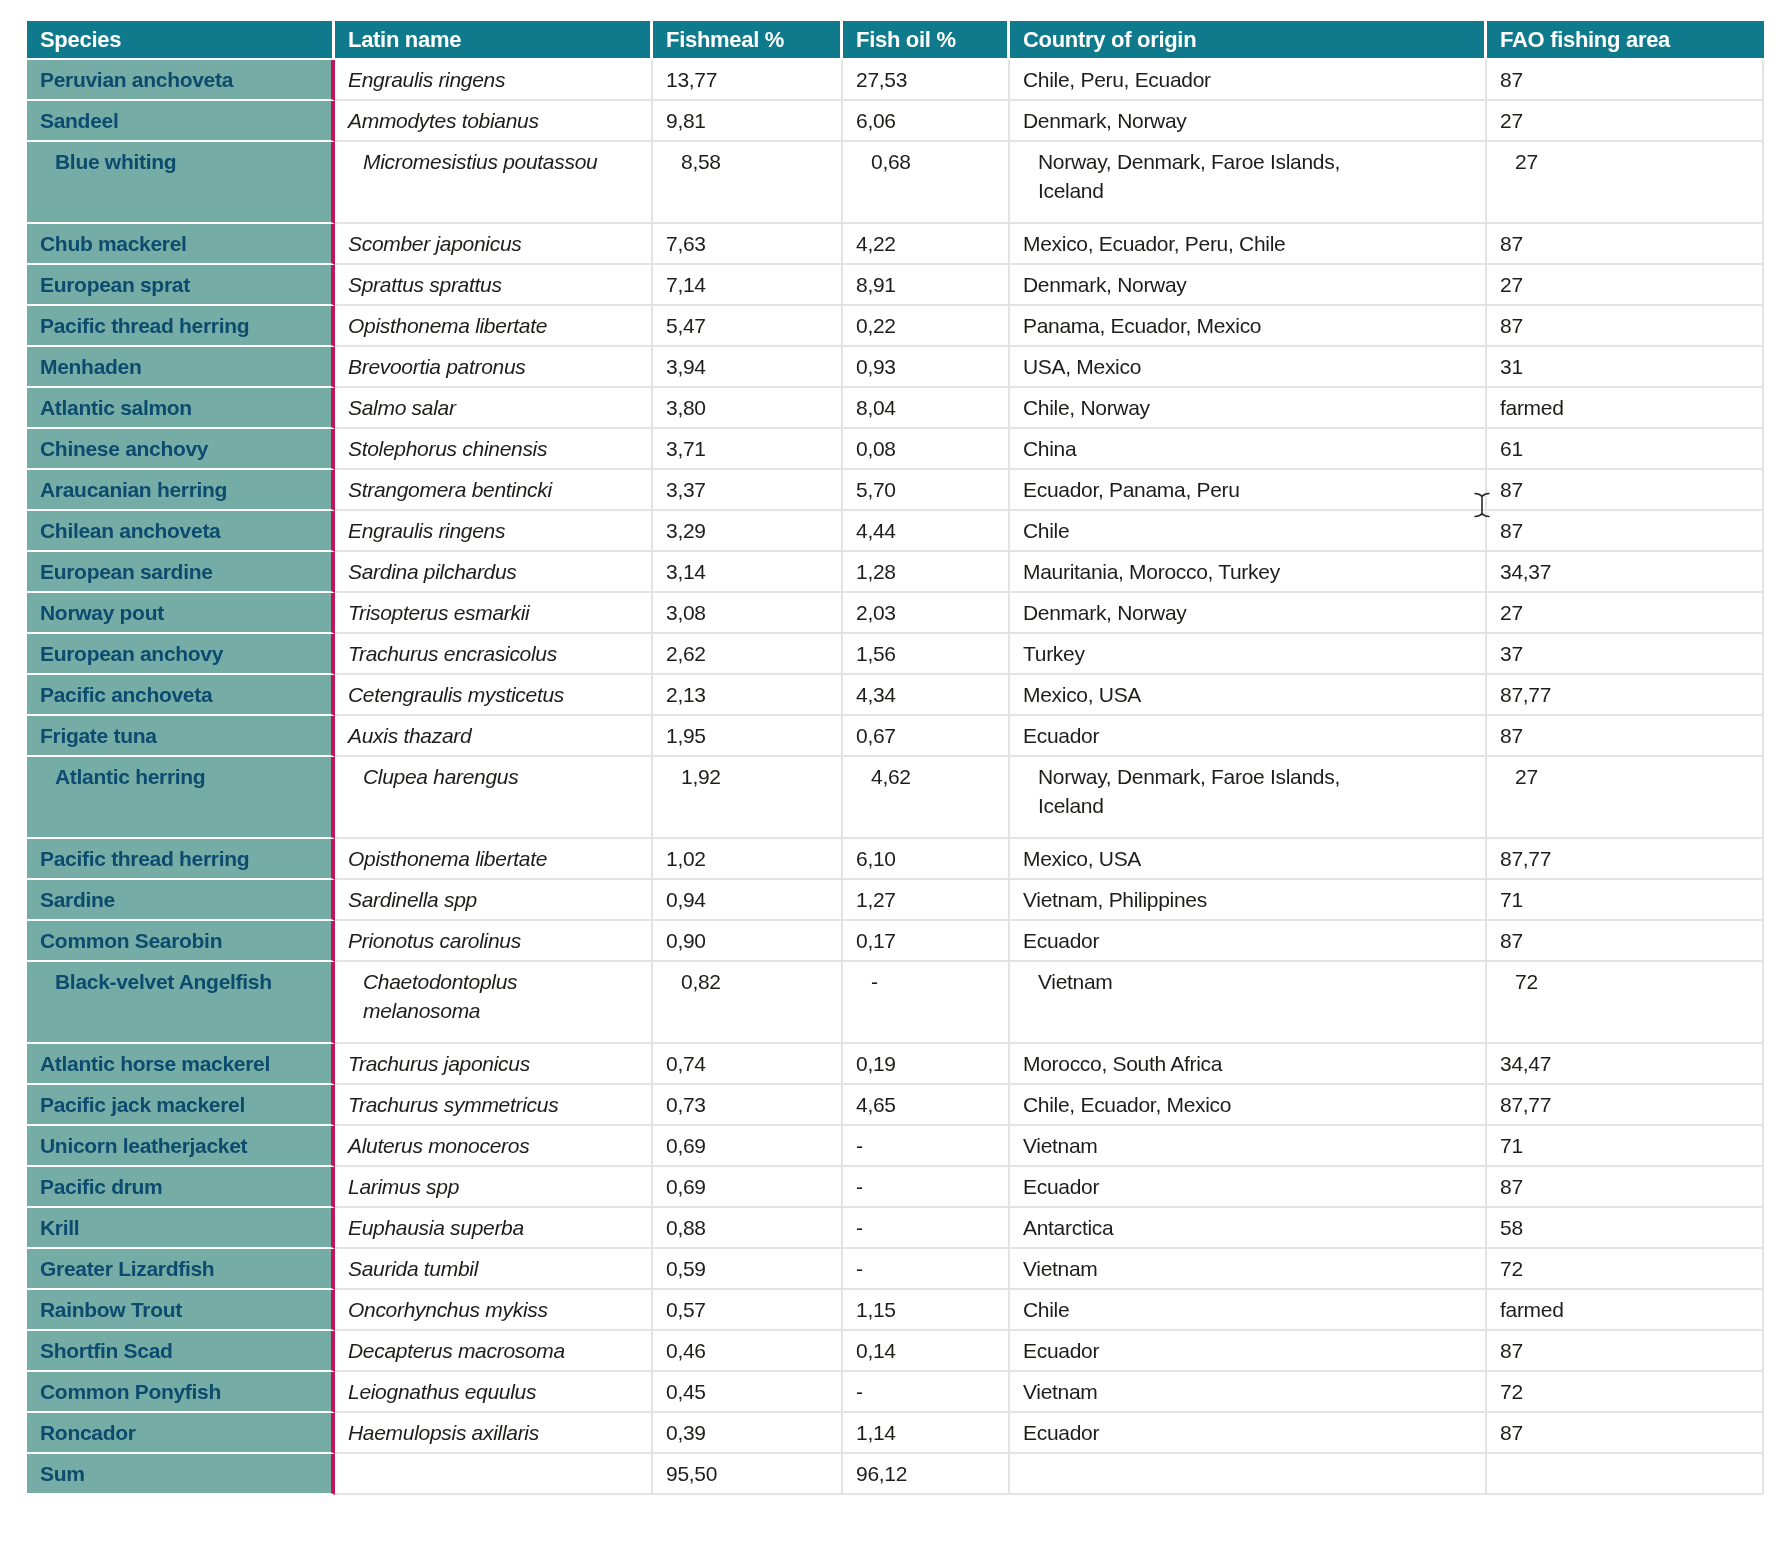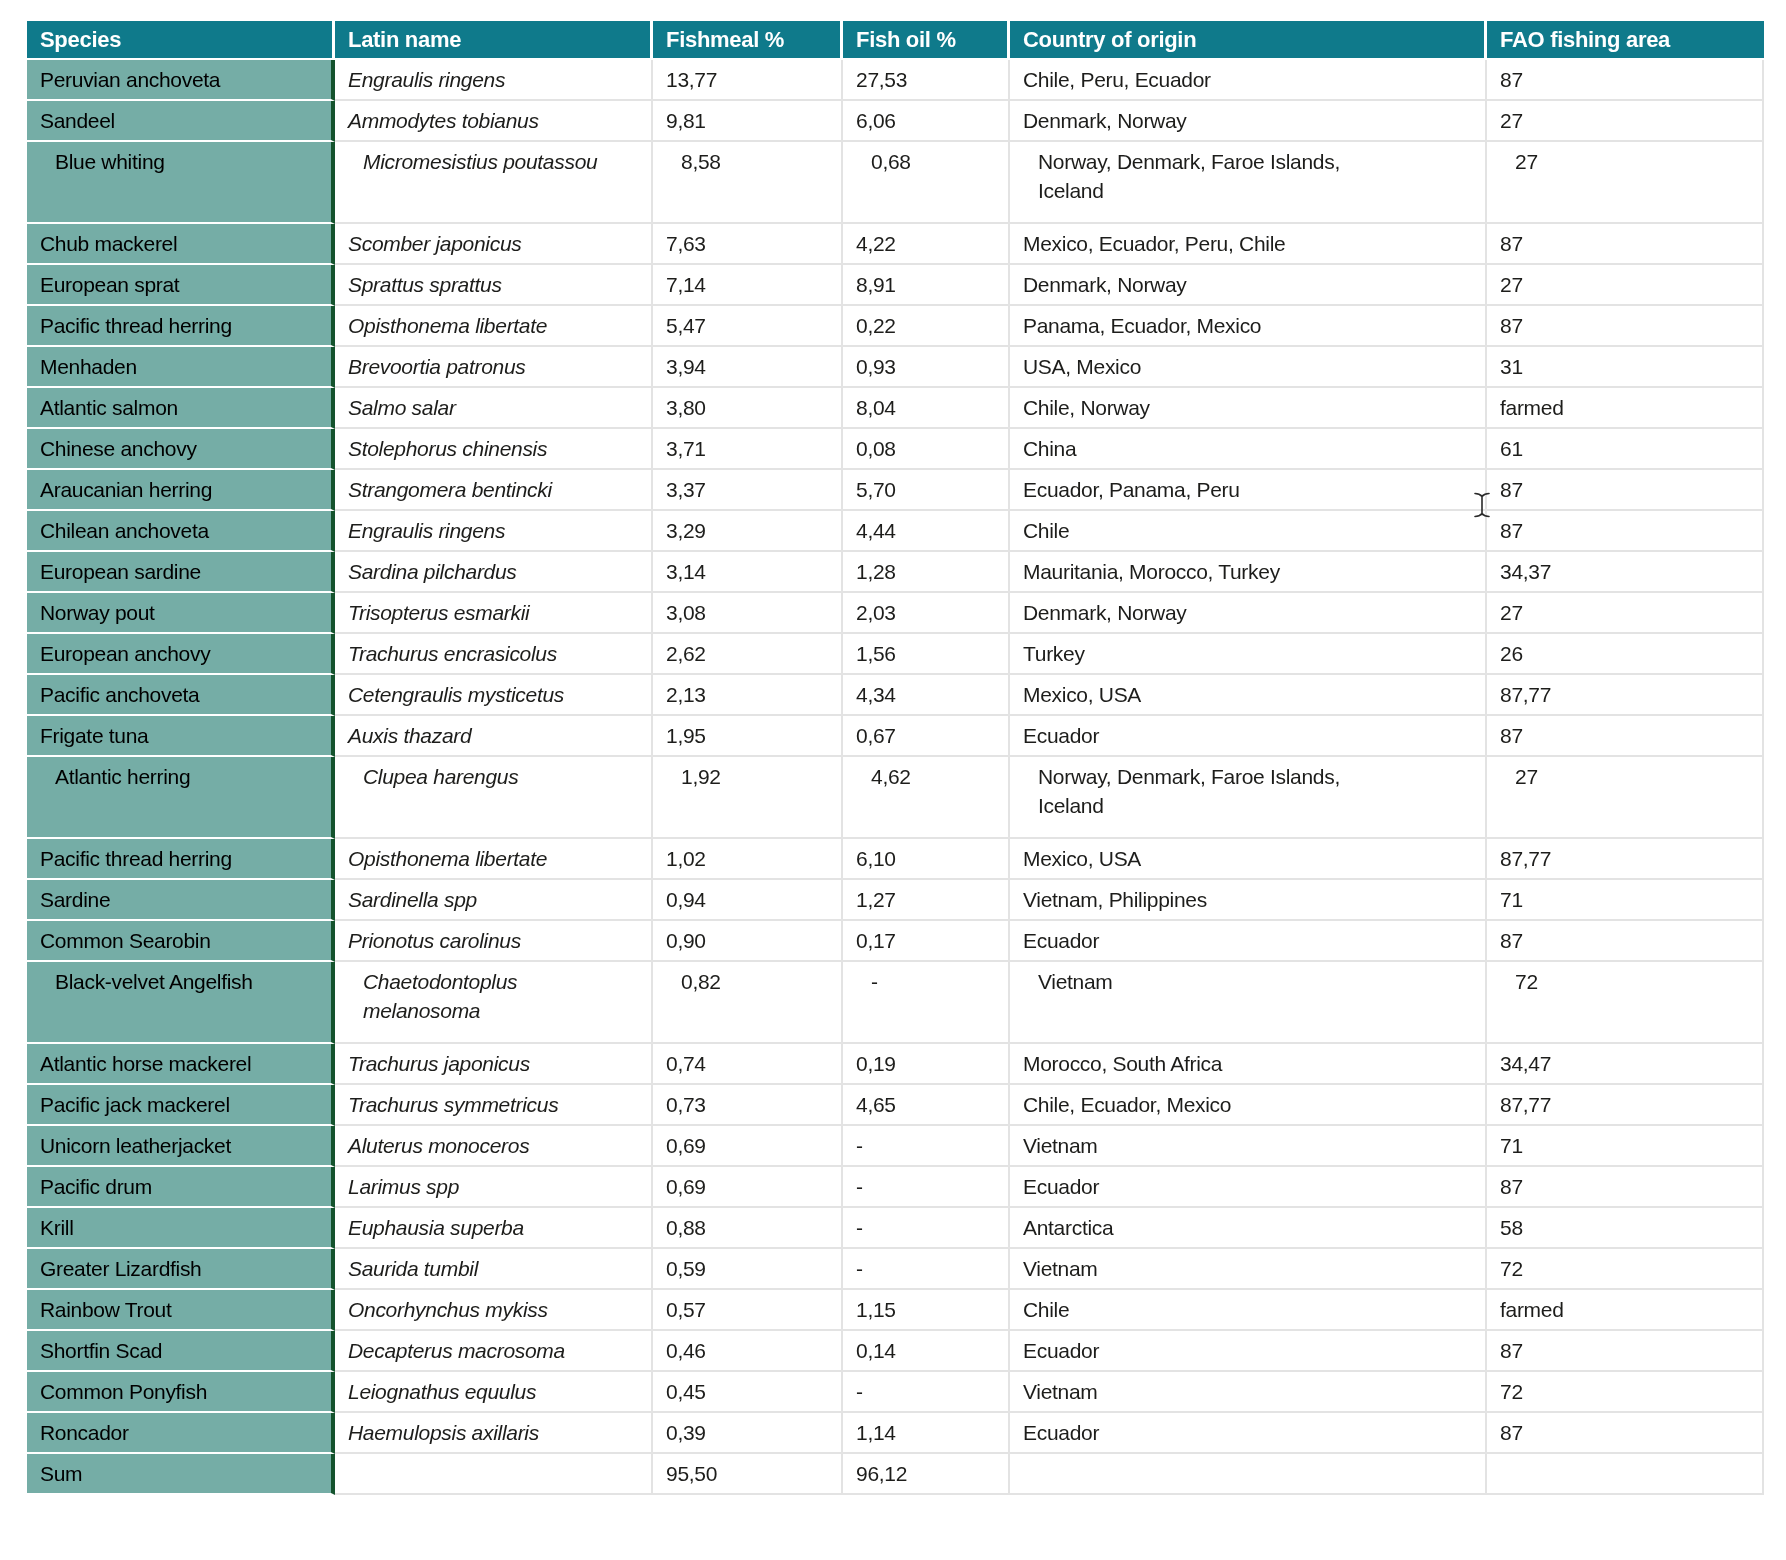--- a/index.html
+++ b/index.html
@@ -50,23 +50,24 @@
   table.fish-table td {
     height: 41px;
     background: #ffffff;
     color: #1d1d1b;
     border-right: 2px solid #e3e3e3;
     border-bottom: 2px solid #e3e3e3;
   }
   table.fish-table tr.tall td { height: 82px; padding-left: 28px; }
   table.fish-table td.species-cell {
     background: #75ada6;
-    color: #000000;
-    border-right: 4px solid #14532d;
+    color: #0c4a6e;
+    border-right: 4px solid #be185d;
     border-bottom: 2px solid #ffffff;
+    font-weight: bold;
   }
   table.fish-table td.latin-cell { font-style: italic; }
   .cursor-ibeam {
     position: absolute;
     left: 1472px;
     top: 491px;
     width: 20px;
     height: 28px;
     pointer-events: none;
   }
@@ -200,21 +201,21 @@
           <td>2,03</td>
           <td>Denmark, Norway</td>
           <td>27</td>
         </tr>
         <tr>
           <td class="species-cell">European anchovy</td>
           <td class="latin-cell">Trachurus encrasicolus</td>
           <td>2,62</td>
           <td>1,56</td>
           <td>Turkey</td>
-          <td>26</td>
+          <td>37</td>
         </tr>
         <tr>
           <td class="species-cell">Pacific anchoveta</td>
           <td class="latin-cell">Cetengraulis mysticetus</td>
           <td>2,13</td>
           <td>4,34</td>
           <td>Mexico, USA</td>
           <td>87,77</td>
         </tr>
         <tr>

